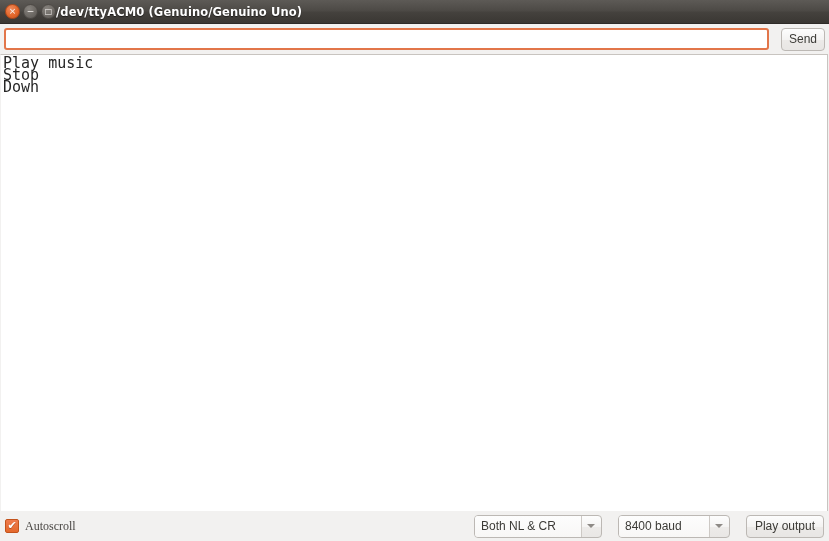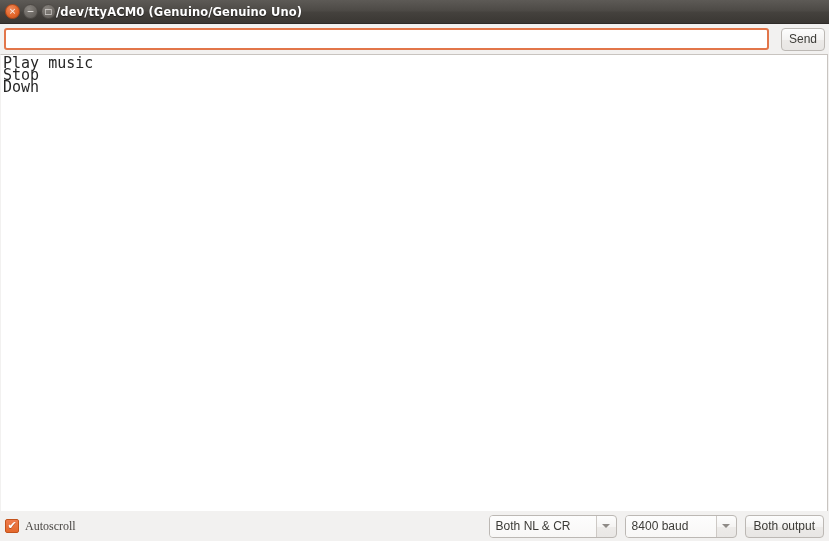--- a/index.html
+++ b/index.html
@@ -189,21 +189,21 @@
   }
   #autoscroll-label {
     font-size: 12px;
     color: #4a4744;
     font-family: Liberation Serif, serif;
   }
   #statusbar-spacer { flex: 1 1 auto; }
   #status-right {
     display: flex;
     align-items: center;
-    gap: 8px;
+    gap: 16px;
   }
   .combo {
     display: flex;
     align-items: stretch;
     height: 23px;
     border: 1px solid #bcb8b4;
     border-radius: 4px;
     background: linear-gradient(to bottom, #fdfdfd 0%, #f5f4f3 50%, #edebe9 51%, #e9e7e5 100%);
     box-sizing: border-box;
     cursor: default;
@@ -298,17 +298,17 @@
           </div>
       </div>
 
       <div class="combo" id="combo-baud">
         <div class="combo-value">8400 baud</div>
         <div class="combo-arrow">
             <span class="tri"></span>
           </div>
       </div>
 
-      <div id="clear-output-button">Both output</div>
+      <div id="clear-output-button">Play output</div>
     </div>
   </div>
 
 </div>
 
 </body></html>

